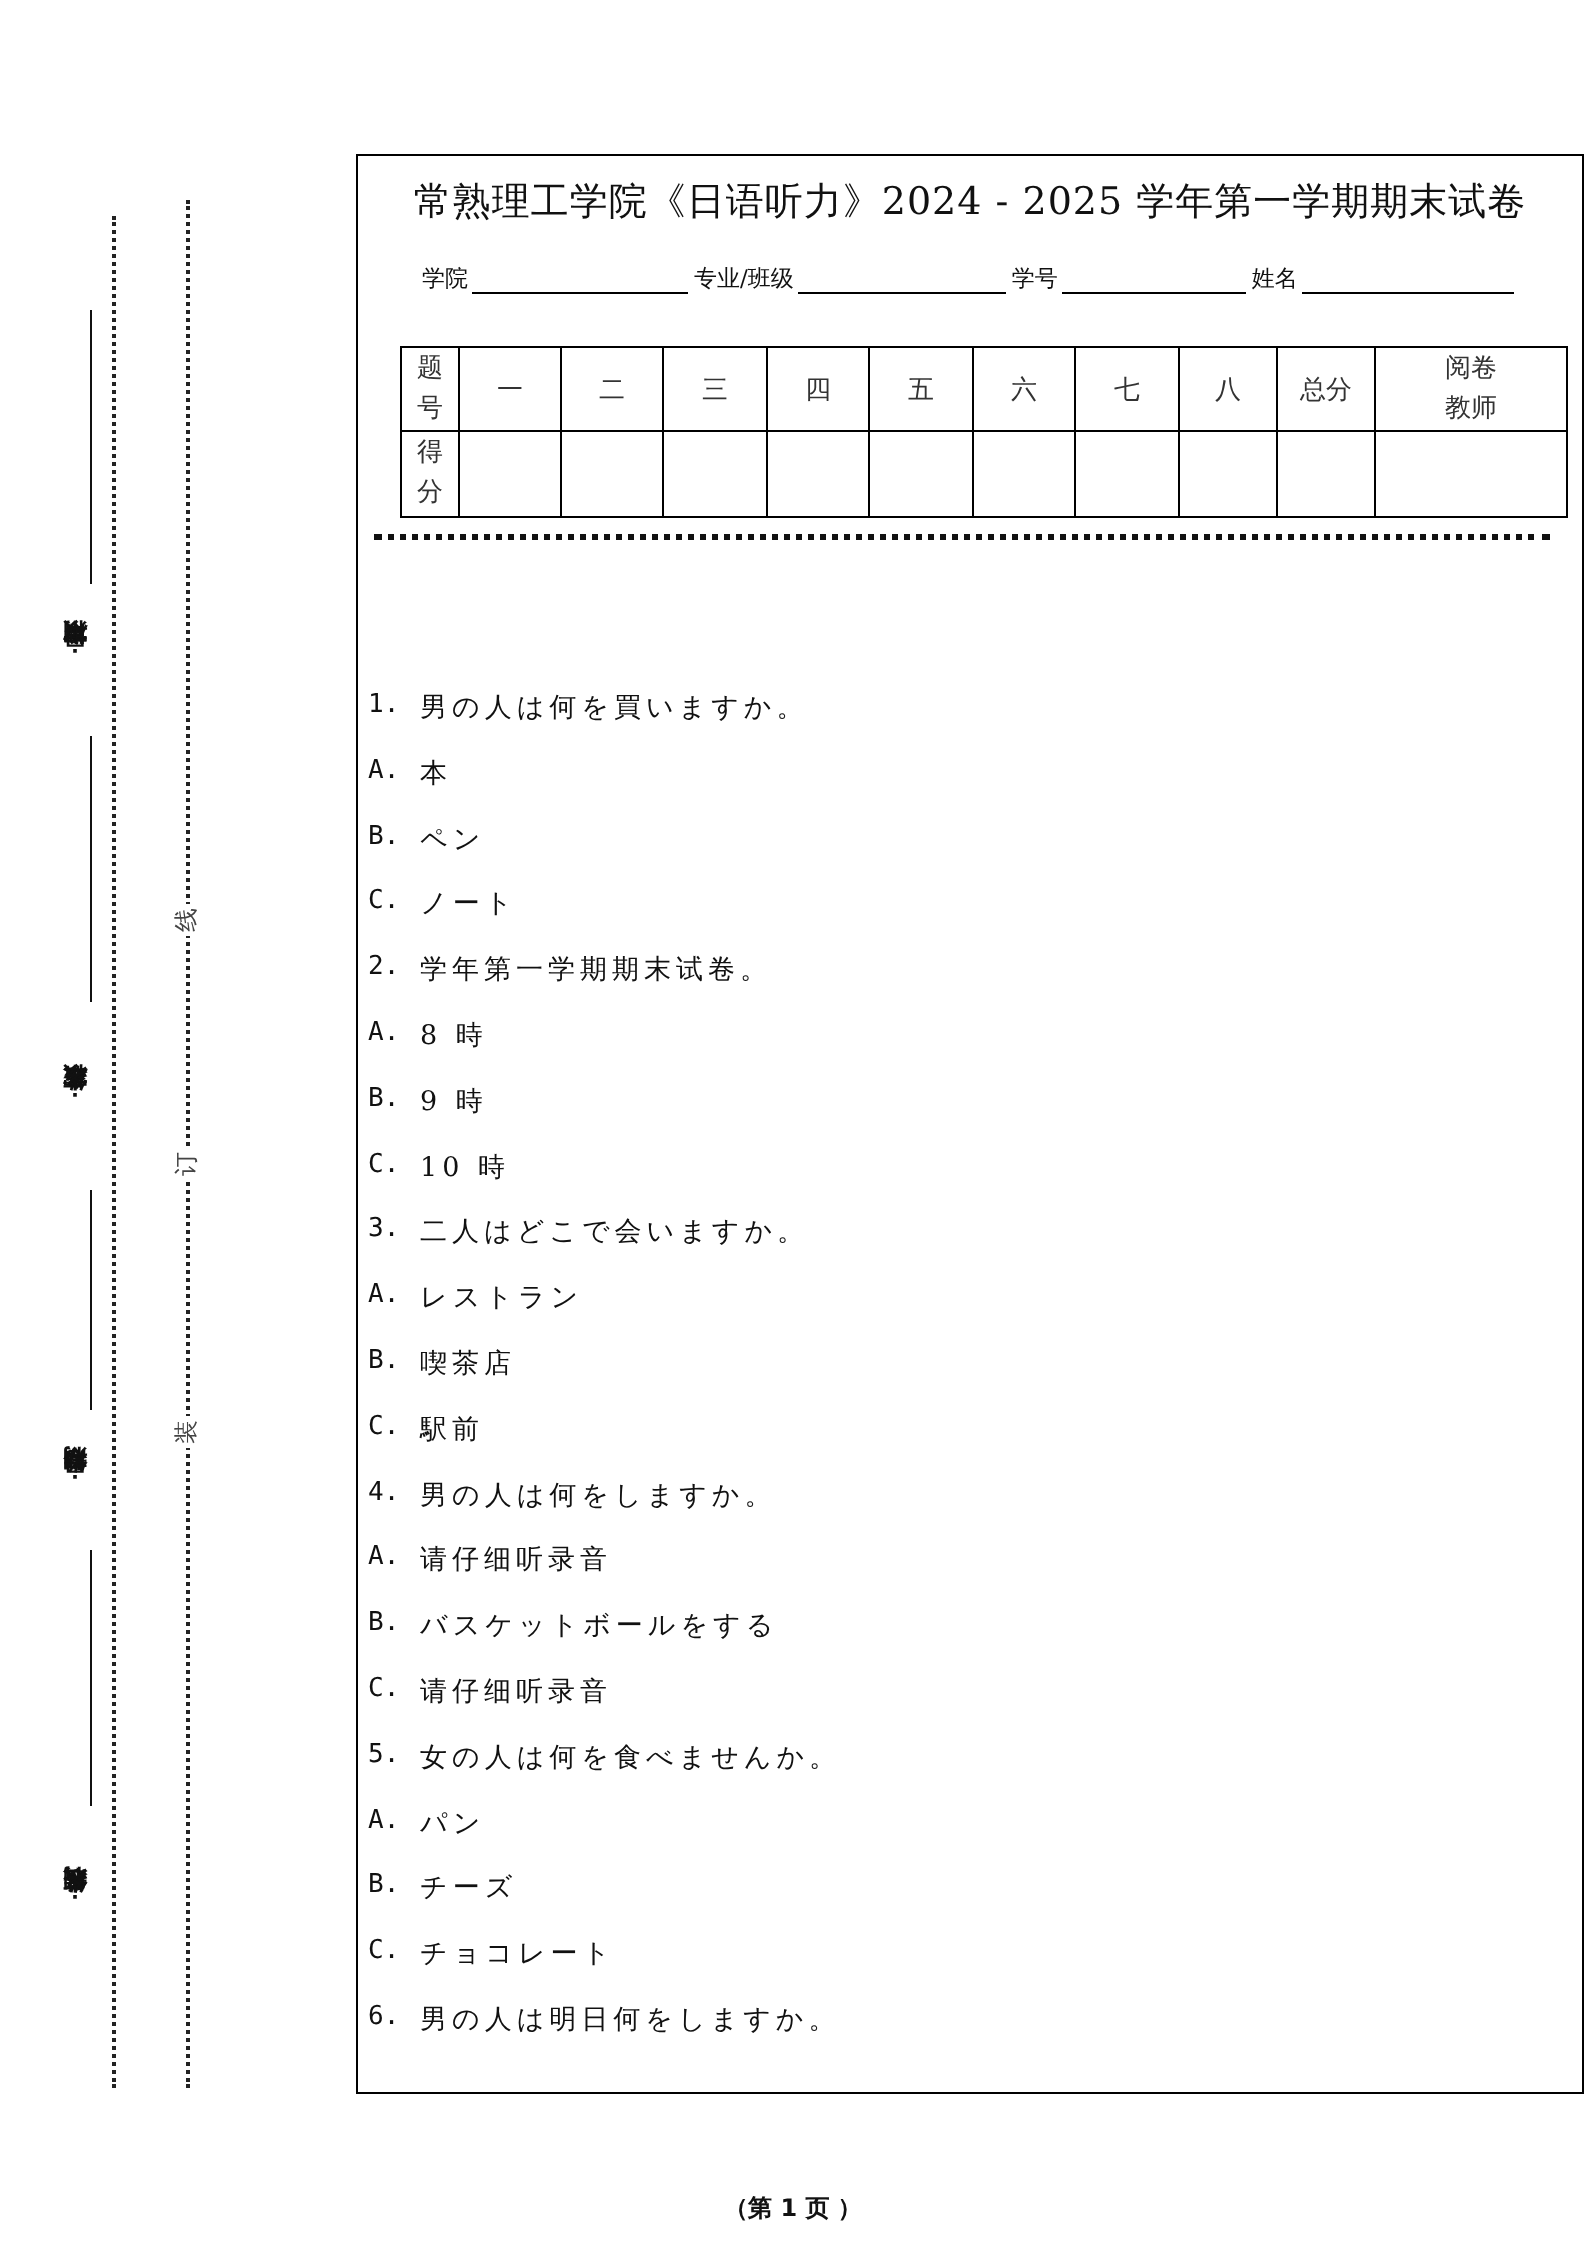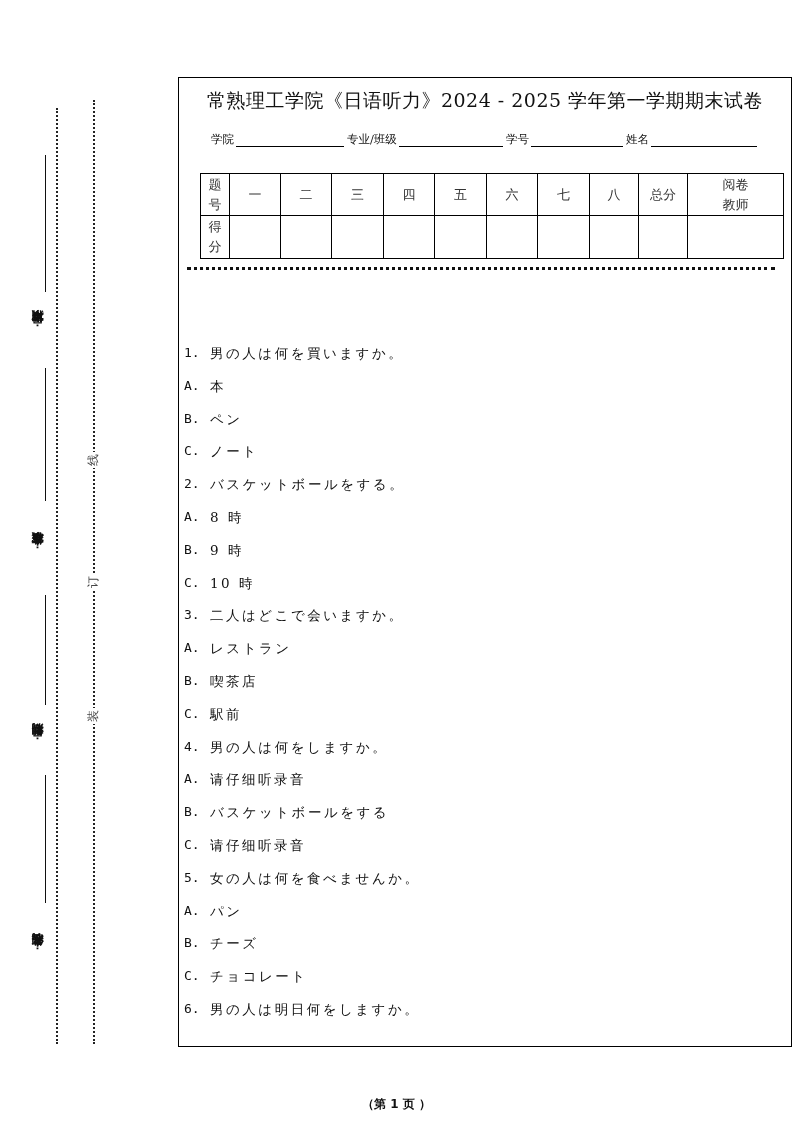--- a/index.html
+++ b/index.html
@@ -138,21 +138,21 @@
         <span class="no">B.</span>
         <span class="txt">ペン</span>
       </div>
     <div class="q-line">
         <span class="no">C.</span>
         <span class="txt">ノート</span>
       </div>
 
     <div class="q-line">
         <span class="no">2.</span>
-        <span class="txt">バスケットボールをする。</span>
+        <span class="txt">学年第一学期期末试卷。</span>
       </div>
     <div class="q-line">
         <span class="no">A.</span>
         <span class="txt">8 時</span>
       </div>
     <div class="q-line">
         <span class="no">B.</span>
         <span class="txt">9 時</span>
       </div>
     <div class="q-line">

